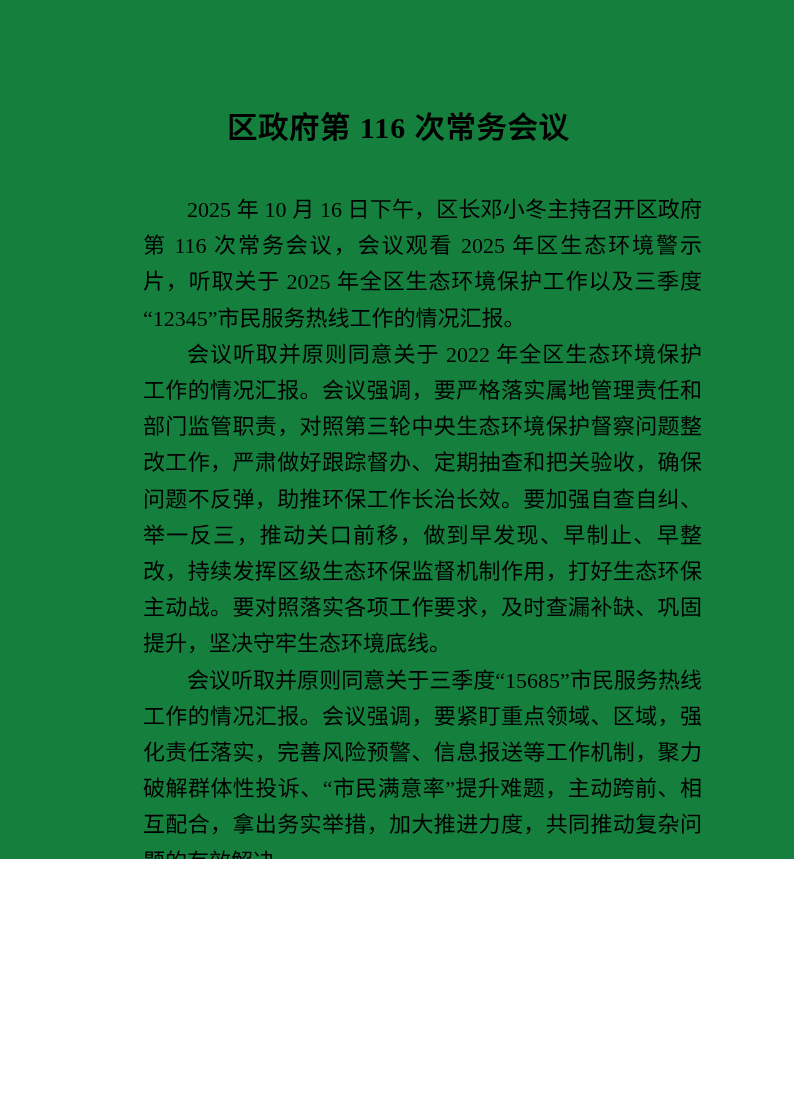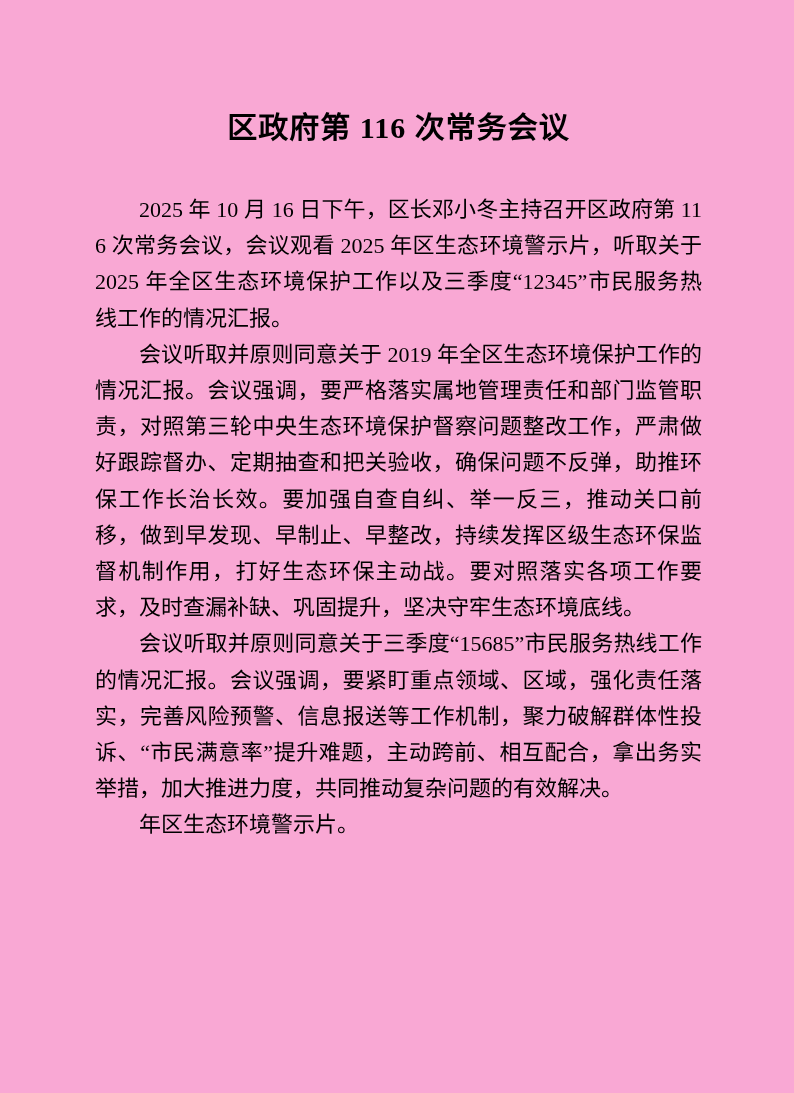--- a/index.html
+++ b/index.html
@@ -4,23 +4,23 @@
 <style>
   * { margin: 0; padding: 0; box-sizing: border-box; }
 
   html, body {
     background: #ffffff;
   }
 
   .page {
     position: relative;
     width: 794px;
-    height: 1093px;
+    height: 859px;
     margin: 0 auto;
-    background: #f9a8d4;
+    background: #15803d;
     overflow: hidden;
     font-family: "Liberation Serif", "DejaVu Serif", serif;
     color: #000000;
   }
 
   .content {
     padding: 108px 92px 0 95px; 
   }
 
   .doc-title {
@@ -34,32 +34,33 @@
   }
 
   .doc-paragraph {
     font-size: 22px;
     line-height: 36.2px;
     text-align: justify;
     text-justify: inter-ideograph;
     text-indent: 2em;
     color: #000000;
     word-break: break-all;
+    margin-left: 48px;
   }
 </style>
 </head>
 <body>
 
 <div class="page">
   <div class="content">
 
     <h1 class="doc-title">区政府第 116 次常务会议</h1>
 
     <p class="doc-paragraph">2025 年 10 月 16 日下午，区长邓小冬主持召开区政府第 116 次常务会议，会议观看 2025 年区生态环境警示片，听取关于 2025 年全区生态环境保护工作以及三季度“12345”市民服务热线工作的情况汇报。</p>
 
-    <p class="doc-paragraph">会议听取并原则同意关于 2019 年全区生态环境保护工作的情况汇报。会议强调，要严格落实属地管理责任和部门监管职责，对照第三轮中央生态环境保护督察问题整改工作，严肃做好跟踪督办、定期抽查和把关验收，确保问题不反弹，助推环保工作长治长效。要加强自查自纠、举一反三，推动关口前移，做到早发现、早制止、早整改，持续发挥区级生态环保监督机制作用，打好生态环保主动战。要对照落实各项工作要求，及时查漏补缺、巩固提升，坚决守牢生态环境底线。</p>
+    <p class="doc-paragraph">会议听取并原则同意关于 2022 年全区生态环境保护工作的情况汇报。会议强调，要严格落实属地管理责任和部门监管职责，对照第三轮中央生态环境保护督察问题整改工作，严肃做好跟踪督办、定期抽查和把关验收，确保问题不反弹，助推环保工作长治长效。要加强自查自纠、举一反三，推动关口前移，做到早发现、早制止、早整改，持续发挥区级生态环保监督机制作用，打好生态环保主动战。要对照落实各项工作要求，及时查漏补缺、巩固提升，坚决守牢生态环境底线。</p>
 
     <p class="doc-paragraph">会议听取并原则同意关于三季度“15685”市民服务热线工作的情况汇报。会议强调，要紧盯重点领域、区域，强化责任落实，完善风险预警、信息报送等工作机制，聚力破解群体性投诉、“市民满意率”提升难题，主动跨前、相互配合，拿出务实举措，加大推进力度，共同推动复杂问题的有效解决。</p>
 
     <p class="doc-paragraph">年区生态环境警示片。</p>
 
   </div>
 </div>
 
 </body></html>

